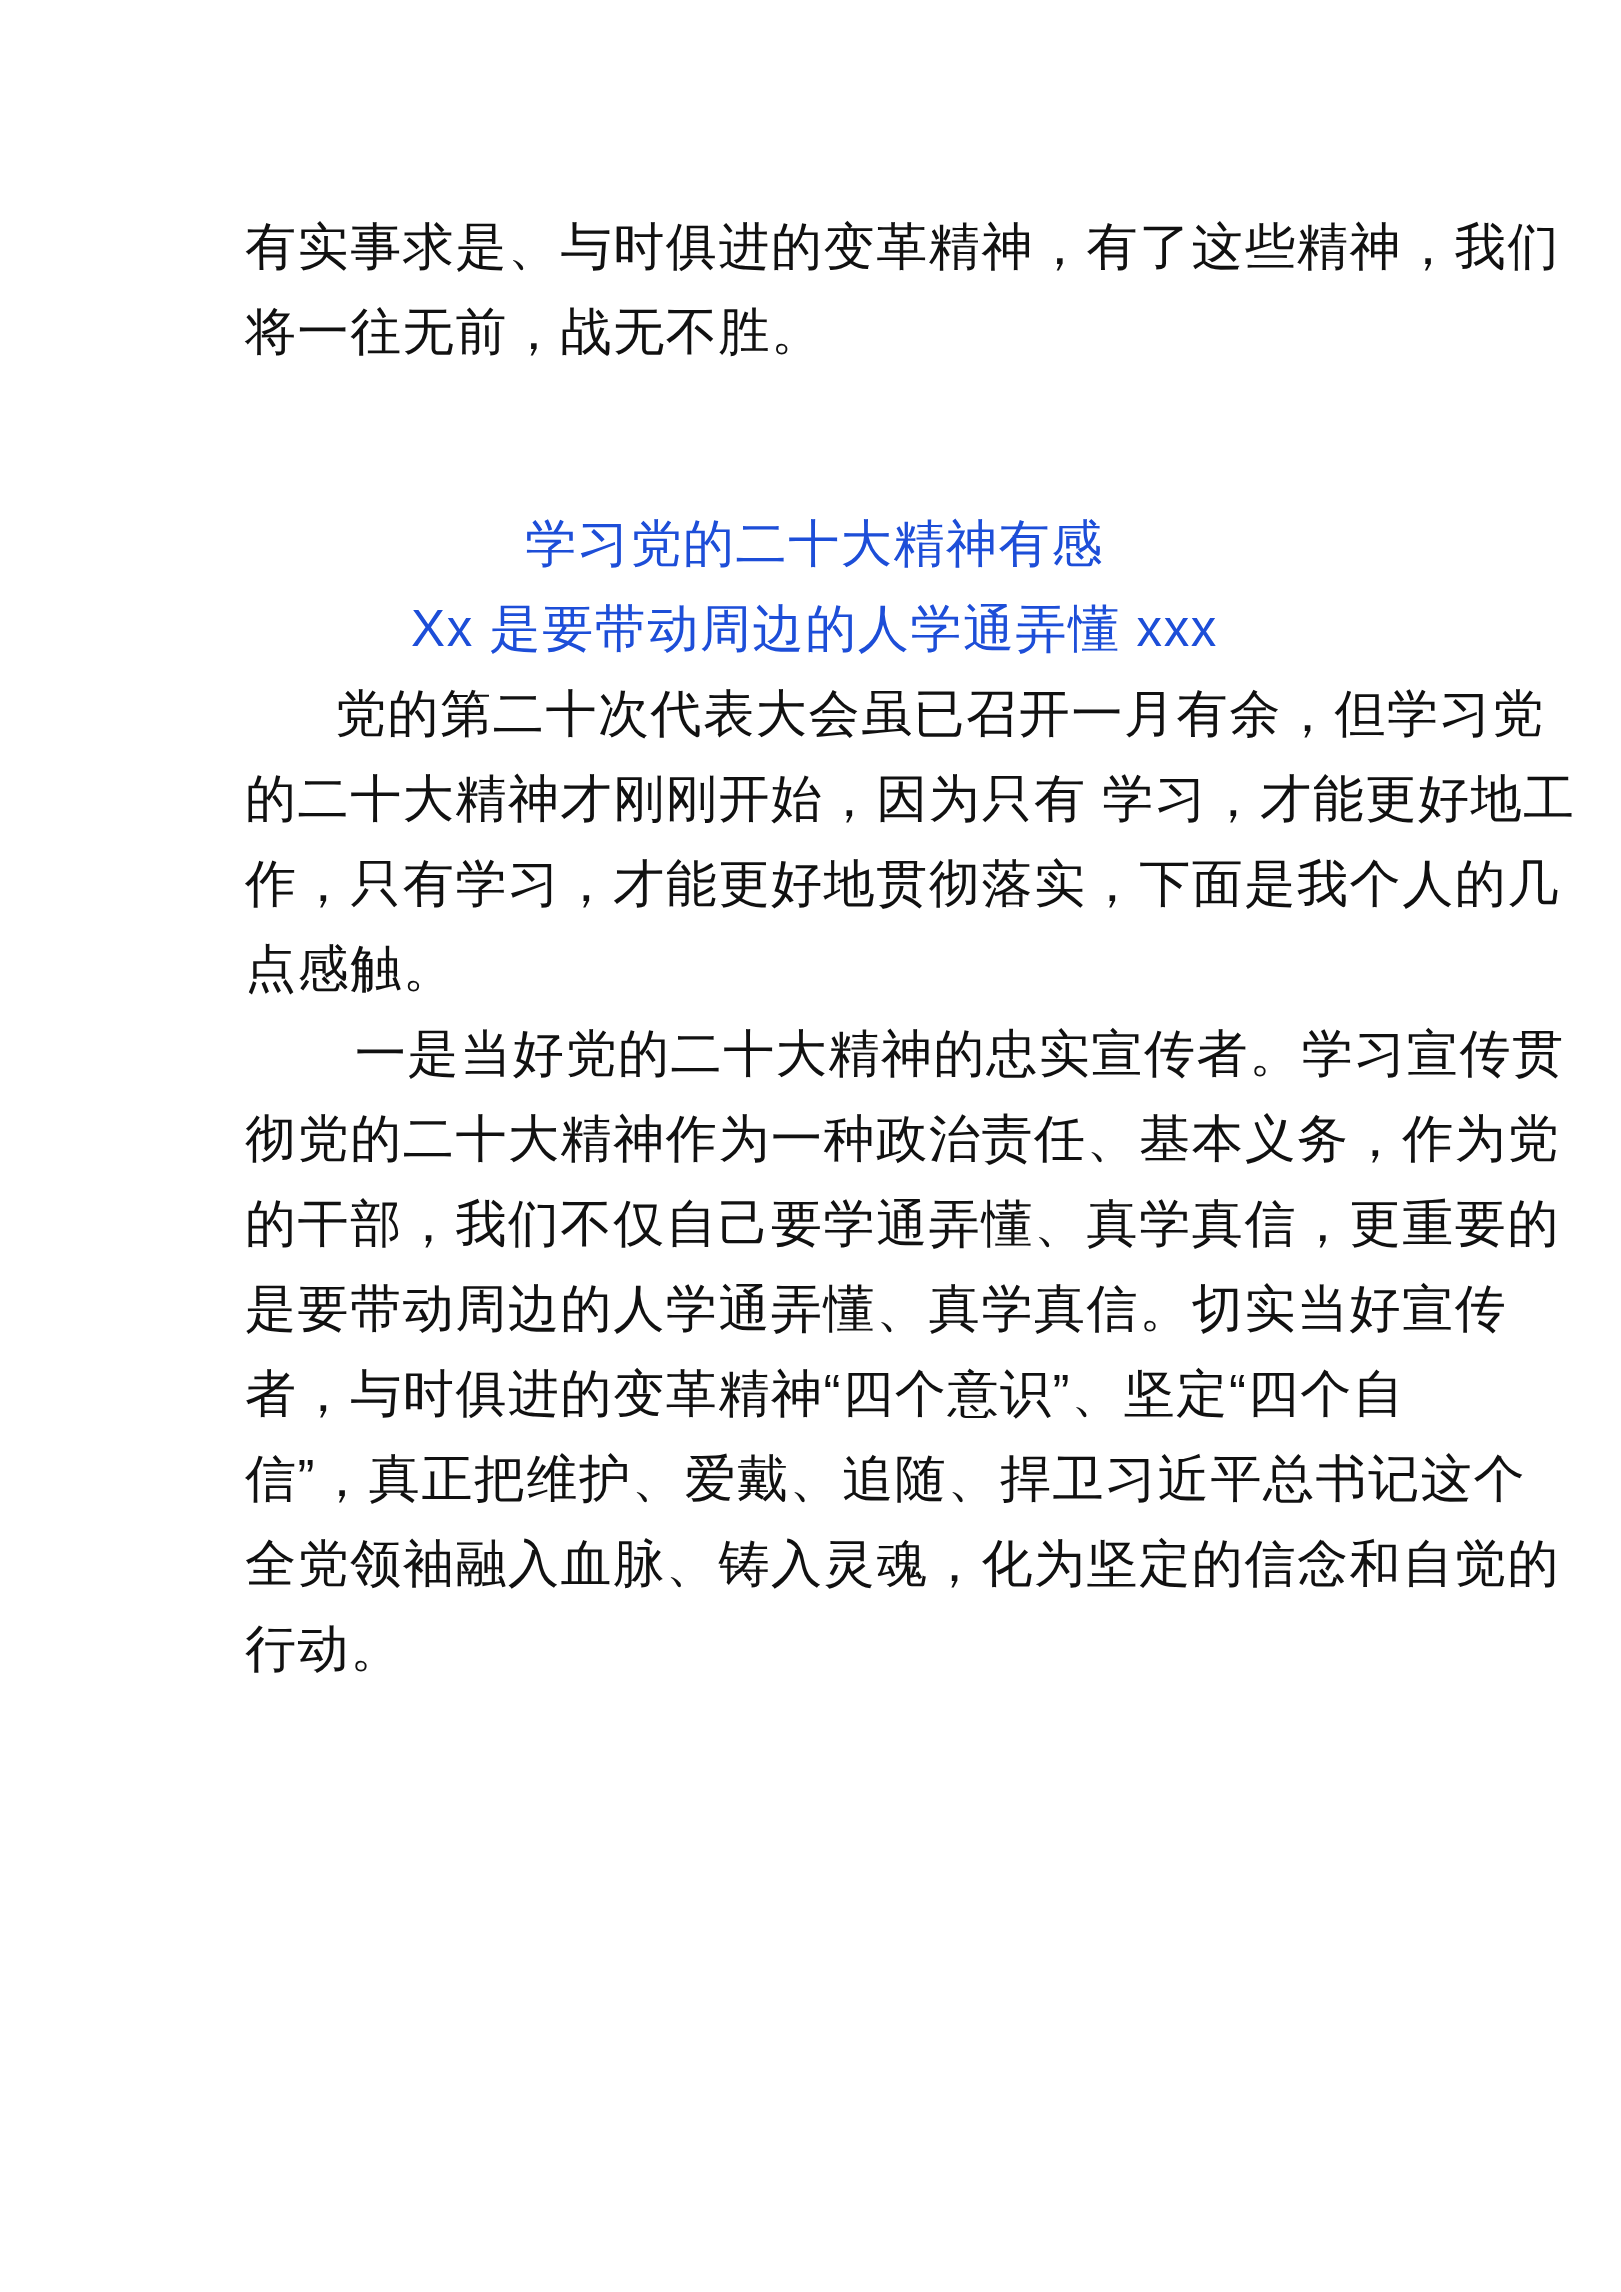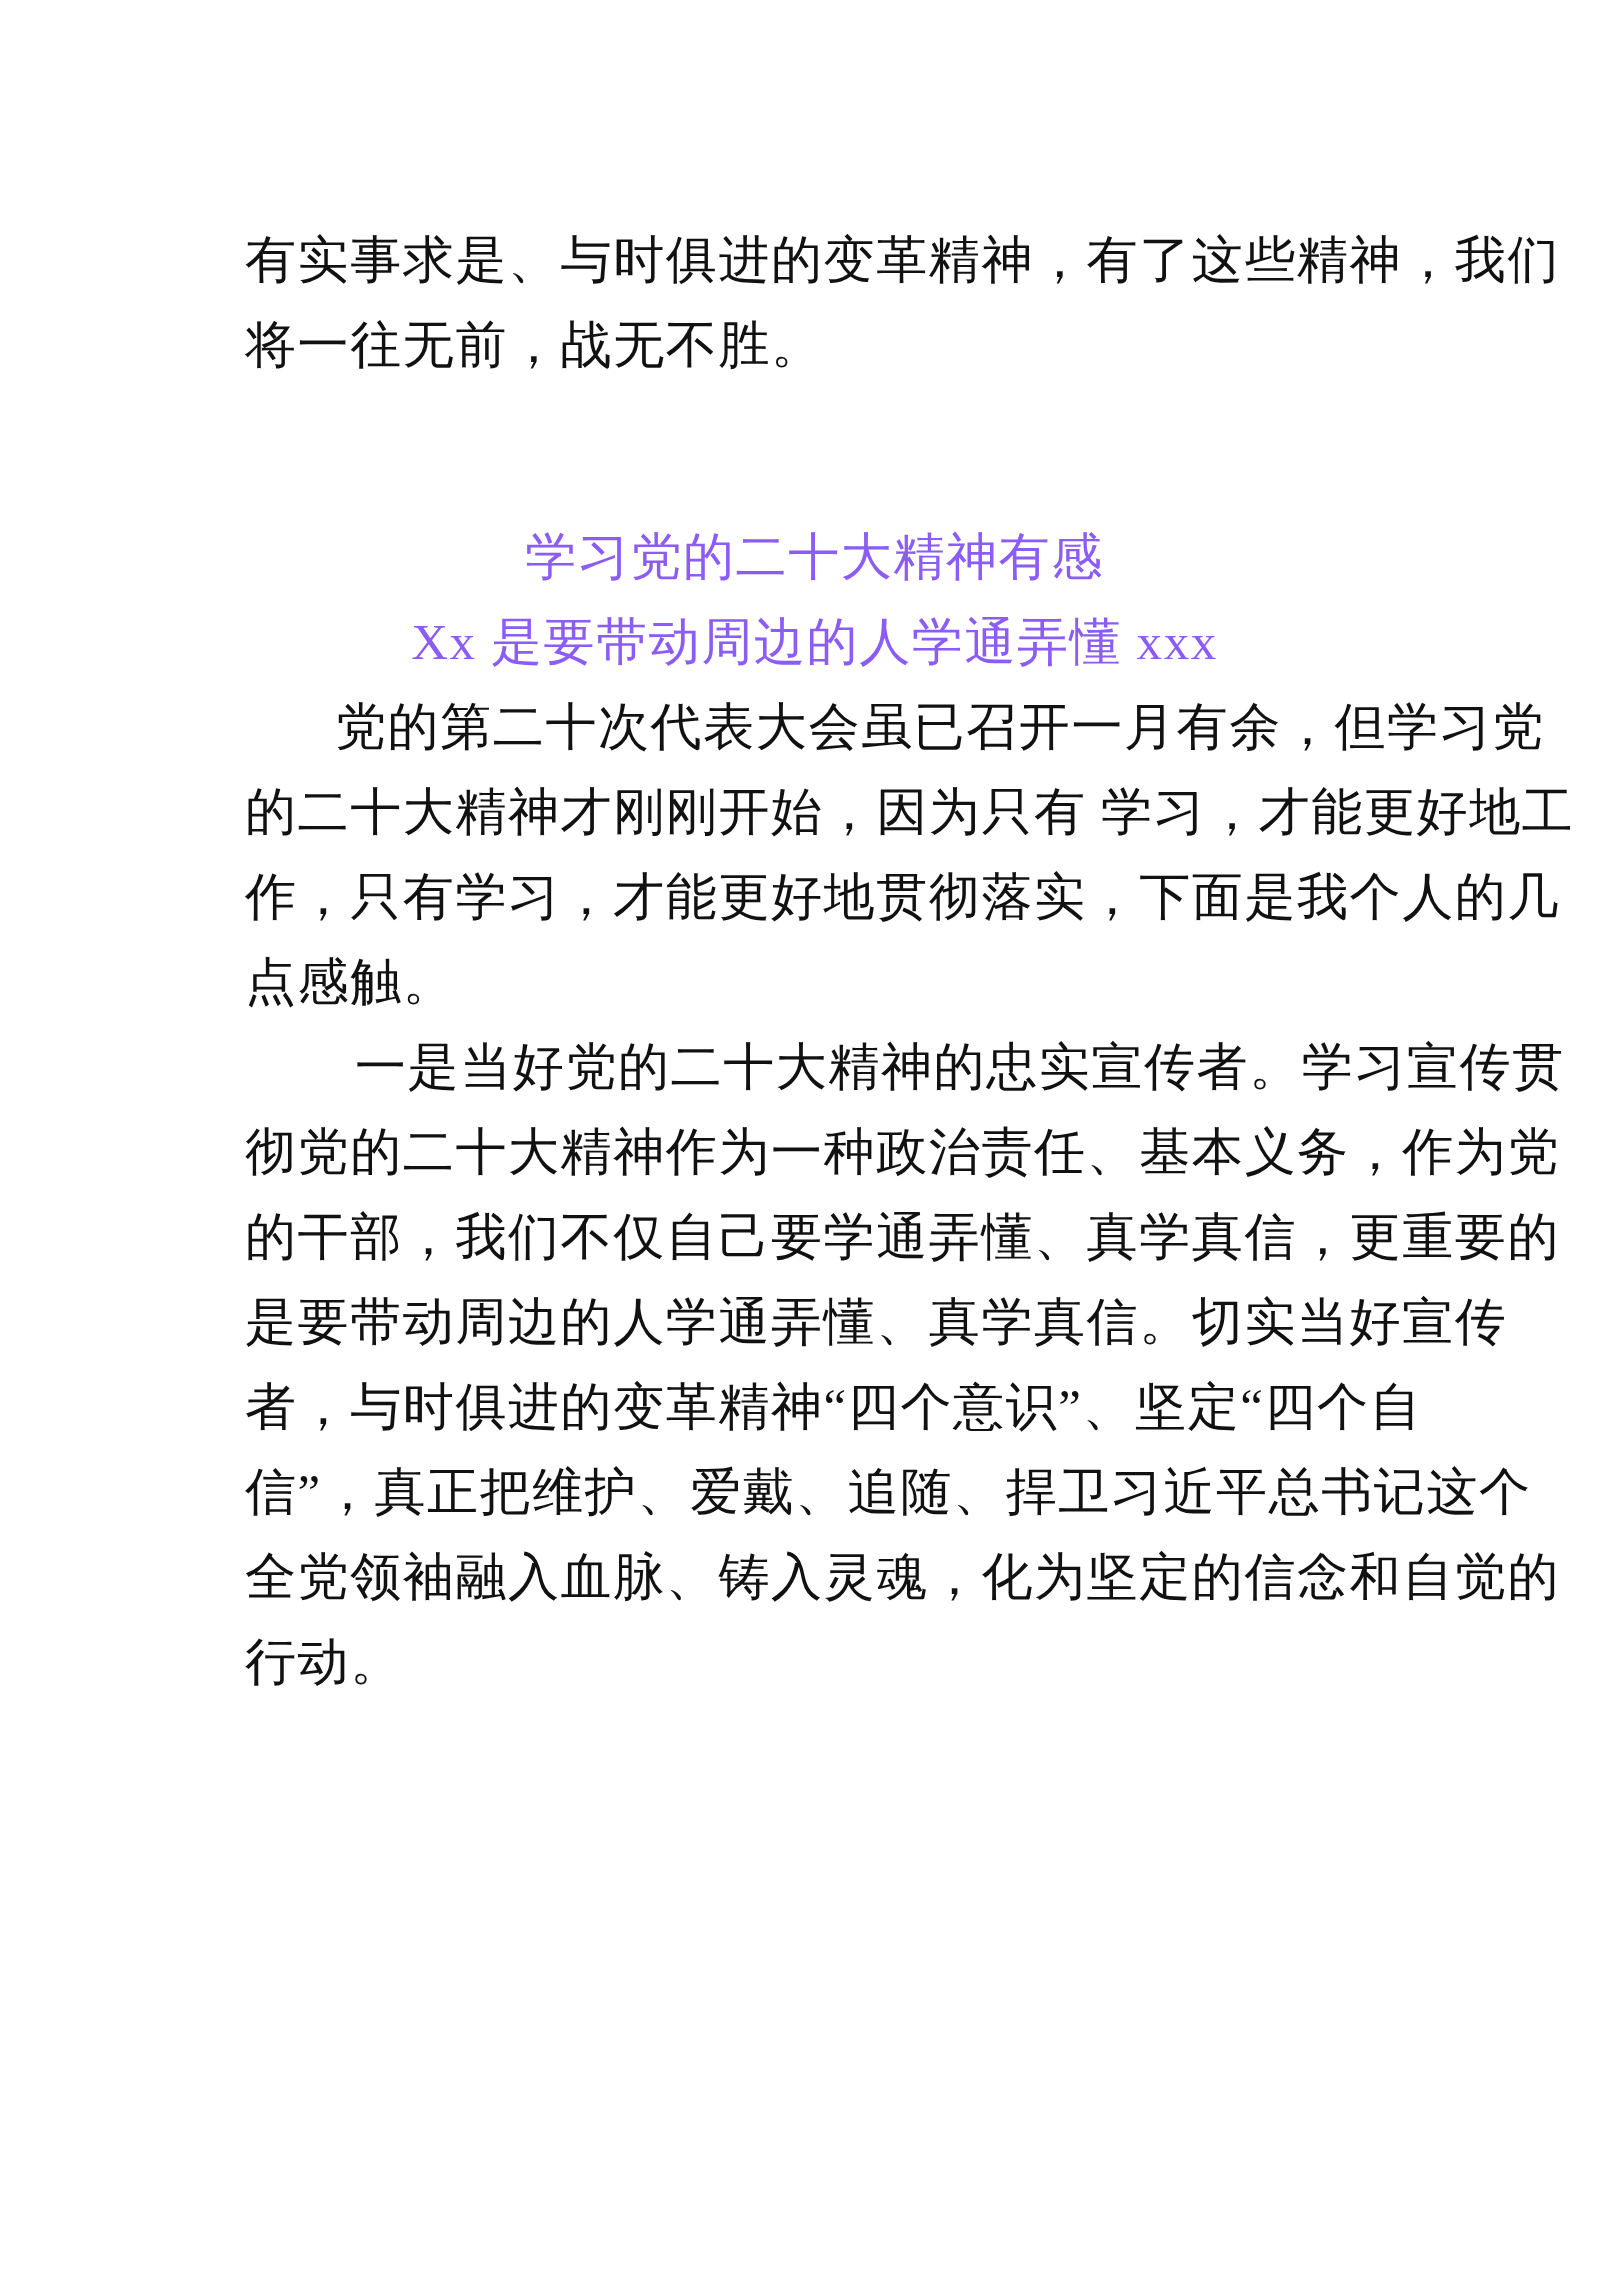--- a/index.html
+++ b/index.html
@@ -1,25 +1,25 @@
 <!DOCTYPE html>
 <html><head>
   <meta charset="utf-8">
   <style>
     html, body { margin: 0; padding: 0; background: #ffffff; }
     body { width: 1621px; height: 2293px; position: relative; overflow: hidden; }
     .page {
-      position: absolute; left: 245px; top: 218px; width: 1139px;
-      font-family: Liberation Serif, serif;
+      position: absolute; left: 245px; top: 204px; width: 1139px;
+      font-family: Liberation Sans, sans-serif;
       font-size: 51px; line-height: 85px; color: #111111;
       letter-spacing: 1.6px;
     }
     .para { margin: 0; text-align: justify; text-align-last: left; }
     .gap { height: 127px; }
-    .title, .byline { margin: 0; text-align: center; color: #8b5cf6; }
+    .title, .byline { margin: 0; text-align: center; color: #1d4ed8; }
     .title { padding-left: 0; }
     .line { display: block; white-space: nowrap; }
   </style>
 </head>
 <body>
 
 <div class="page">
 
   <div class="para">
     <span class="line">有实事求是、与时俱进的变革精神，有了这些精神，我们</span>

